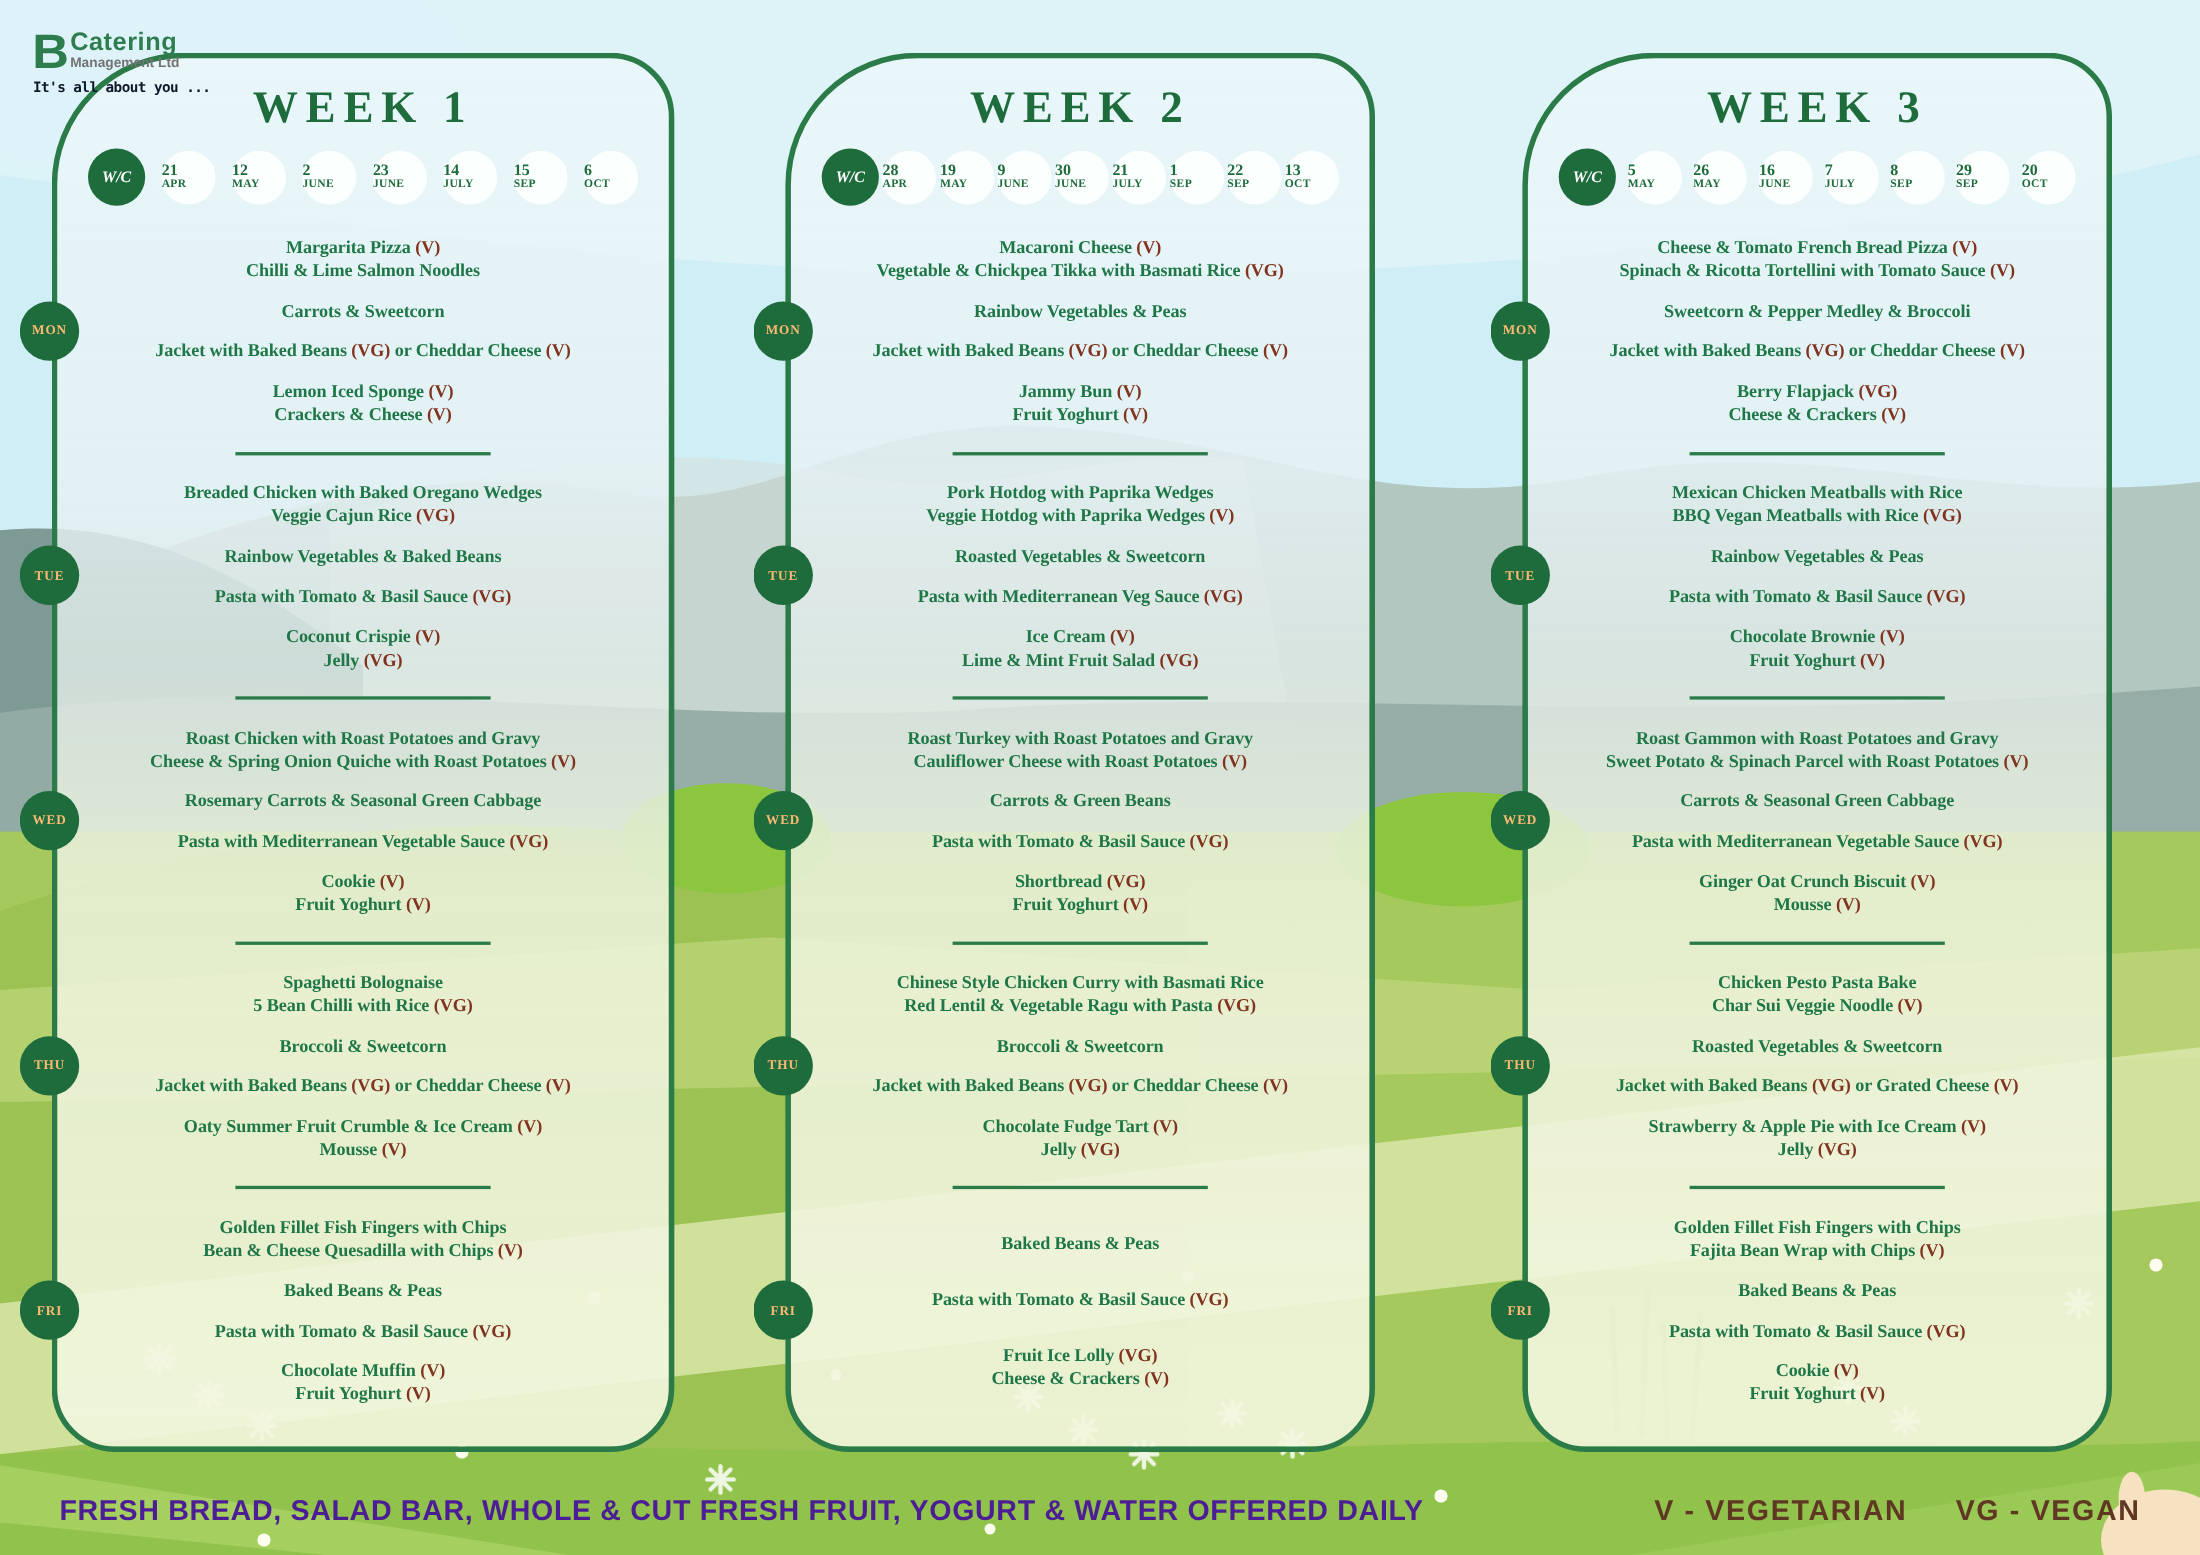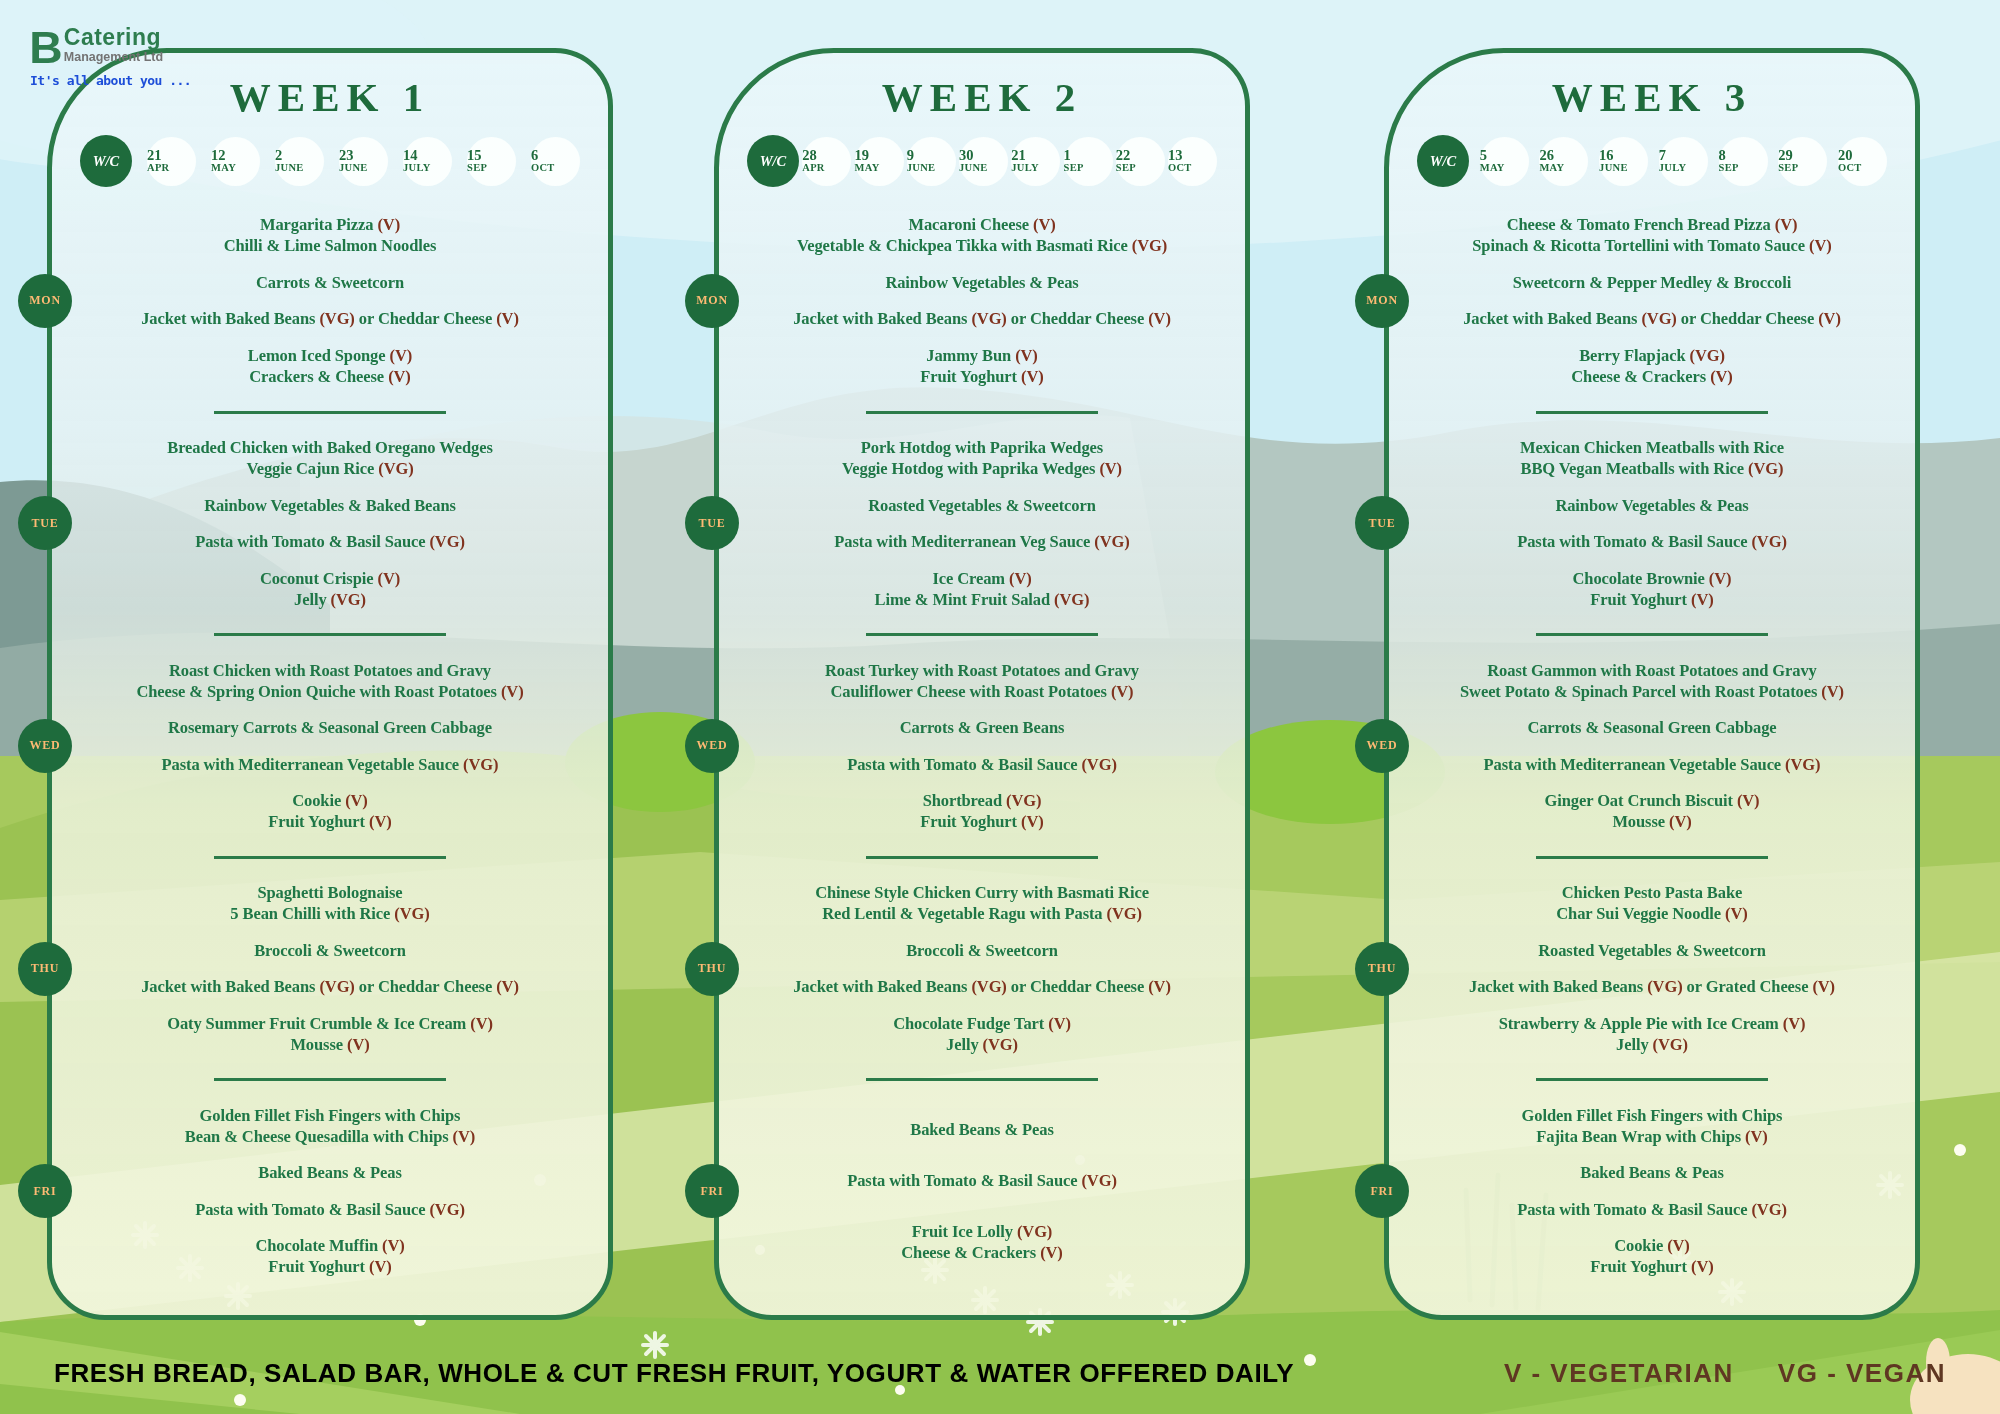--- a/index.html
+++ b/index.html
@@ -8,21 +8,21 @@
     font-family:"Liberation Sans",sans-serif;
   }
   
   .bg{position:absolute;inset:0;}
   
   .logo{position:absolute;left:30px;top:26px;z-index:5;line-height:1;}
   .logo-top{display:flex;align-items:flex-start;}
   .logo-mark{font-size:44px;font-weight:800;color:#2e7d4f;margin-right:2px;transform:scaleX(1.05);}
   .logo-name{font-size:23px;font-weight:800;color:#2e7d4f;letter-spacing:.5px;}
   .logo-sub{font-size:12.5px;font-weight:bold;color:#737373;margin-top:2px;}
-  .logo-tag{font-family:"DejaVu Sans Mono",monospace;font-size:13px;font-weight:bold;color:#1d4ed8;margin-top:4px;letter-spacing:-0.5px;}
+  .logo-tag{font-family:"DejaVu Sans Mono",monospace;font-size:13px;font-weight:bold;color:#0f172a;margin-top:4px;letter-spacing:-0.5px;}
   
   .panel{
     position:absolute;top:48px;height:1272px;box-sizing:border-box;
     border:5px solid #2b7b49;
     border-radius:120px 58px 58px 58px;
     background:linear-gradient(180deg,
       rgba(233,247,250,.92) 0%,
       rgba(229,241,243,.85) 30%,
       rgba(223,234,230,.82) 44%,
       rgba(236,242,219,.88) 60%,
@@ -64,21 +64,21 @@
   }
   .course{text-align:center;}
   .menu-line{
     color:#1f7747;font-weight:bold;font-size:16.5px;line-height:1.28;
     letter-spacing:-0.1px;white-space:nowrap;
   }
   .tag{color:#80331f;}
   .day-divider{width:232px;height:3px;background:#2b7b49;margin:2px auto;flex:none;}
   
   .footer{position:absolute;left:0;right:0;top:1358px;z-index:4;display:flex;justify-content:space-between;align-items:center;padding:0 54px;}
-  .daily-note{color:#000000;font-size:26px;font-weight:800;letter-spacing:.6px;white-space:nowrap;}
+  .daily-note{color:#4c1d95;font-size:26px;font-weight:800;letter-spacing:.6px;white-space:nowrap;}
   .legend{display:flex;gap:44px;}
   .legend span{color:#5f3722;font-size:26px;font-weight:800;letter-spacing:1.5px;white-space:nowrap;}
 </style>
 </head>
 <body>
 
 <div class="stage">
 
   <svg class="bg" viewBox="0 0 2000 1414" preserveAspectRatio="none">
     <defs>

